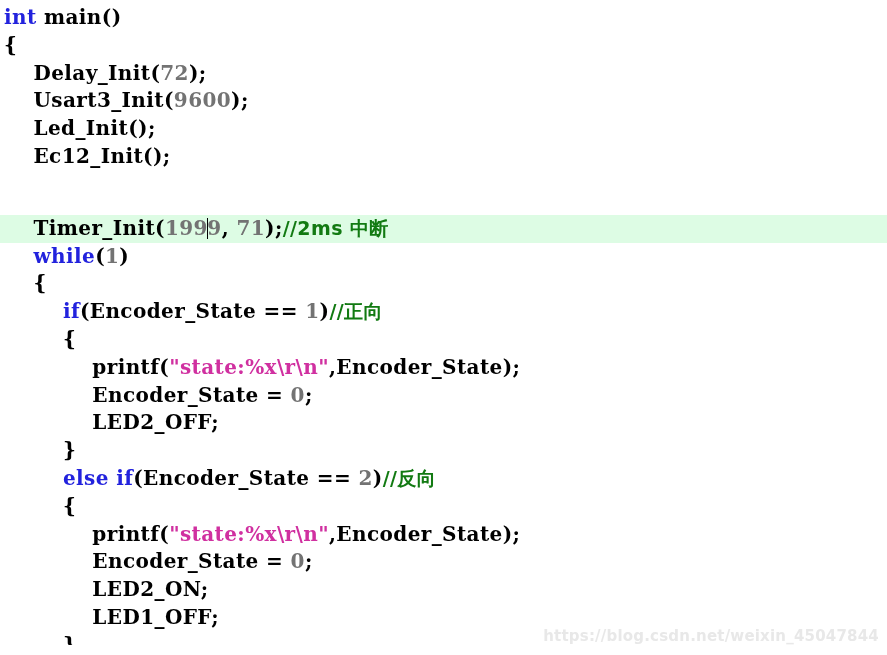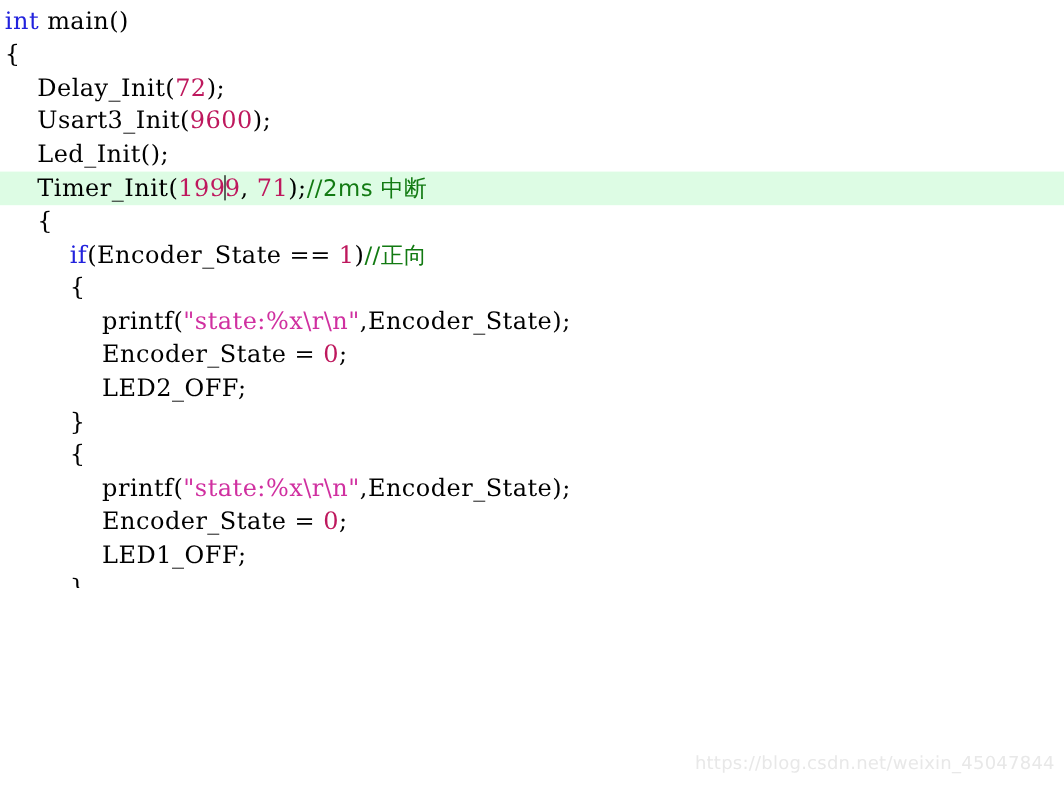--- a/index.html
+++ b/index.html
@@ -13,20 +13,21 @@
     overflow: hidden;
     font-family: "DejaVu Serif", "Liberation Serif", serif;
   }
 
   #editor {
     position: relative;
     width: 887px;
     height: 655px;
     background: #ffffff;
     overflow: hidden;
+    font-weight: bold;
   }
 
   .code-area {
     position: absolute;
     left: 0;
     top: 0;
     width: 887px;
     padding-top: 4px;
     box-sizing: border-box;
   }
@@ -40,24 +41,25 @@
     font-size: 20px;
     letter-spacing: 0.4px;
     color: #000000;
     padding-left: 4px;
     box-sizing: border-box;
   }
 
   .line.highlight {
     background: #ddfce4;
     width: 887px;
+    margin-top: 44px;
   }
 
   .tok-kw      { color: #2222dd; }
-  .tok-num     { color: #be185d; }
+  .tok-num     { color: #737373; }
   .tok-str     { color: #d030a0; }
   .tok-cmt     { color: #127a12; }
   .tok-plain   { color: #000000; }
   .tok-punct   { color: #000000; }
 
   .caret {
     display: inline-block;
     width: 0;
     border-left: 1.5px solid #000000;
     height: 21px;
@@ -100,46 +102,50 @@
 
     <div class="line"><span class="tok-punct">{</span></div>
 
 
     <div class="line"><span class="tok-plain">    Delay_Init(</span><span class="tok-num">72</span><span class="tok-plain">);</span></div>
 
     <div class="line"><span class="tok-plain">    Usart3_Init(</span><span class="tok-num">9600</span><span class="tok-plain">);</span></div>
 
     <div class="line"><span class="tok-plain">    Led_Init();</span></div>
 
+    <div class="line"><span class="tok-plain">    Ec12_Init();</span></div>
 
     <div class="line highlight"><span class="tok-plain">    Timer_Init(</span><span class="tok-num">199</span><span class="caret"></span><span class="tok-num">9</span><span class="tok-plain">, </span><span class="tok-num">71</span><span class="tok-plain">);</span><span class="tok-cmt cjk">//2ms 中断</span></div>
 
+    <div class="line"><span class="tok-plain">    </span><span class="tok-kw">while</span><span class="tok-punct">(</span><span class="tok-num">1</span><span class="tok-punct">)</span></div>
 
     <div class="line"><span class="tok-punct">    {</span></div>
 
     <div class="line"><span class="tok-plain">        </span><span class="tok-kw">if</span><span class="tok-plain">(Encoder_State == </span><span class="tok-num">1</span><span class="tok-plain">)</span><span class="tok-cmt cjk">//正向</span></div>
 
     <div class="line"><span class="tok-punct">        {</span></div>
 
     <div class="line"><span class="tok-plain">            printf(</span><span class="tok-str">"state:%x\r\n"</span><span class="tok-plain">,Encoder_State);</span></div>
 
     <div class="line"><span class="tok-plain">            Encoder_State = </span><span class="tok-num">0</span><span class="tok-plain">;</span></div>
 
 
     <div class="line"><span class="tok-plain">            LED2_OFF;</span></div>
 
     <div class="line"><span class="tok-punct">        }</span></div>
 
+    <div class="line"><span class="tok-plain">        </span><span class="tok-kw">else</span><span class="tok-plain"> </span><span class="tok-kw">if</span><span class="tok-plain">(Encoder_State == </span><span class="tok-num">2</span><span class="tok-plain">)</span><span class="tok-cmt cjk">//反向</span></div>
 
     <div class="line"><span class="tok-punct">        {</span></div>
 
     <div class="line"><span class="tok-plain">            printf(</span><span class="tok-str">"state:%x\r\n"</span><span class="tok-plain">,Encoder_State);</span></div>
 
     <div class="line"><span class="tok-plain">            Encoder_State = </span><span class="tok-num">0</span><span class="tok-plain">;</span></div>
 
+    <div class="line"><span class="tok-plain">            LED2_ON;</span></div>
 
     <div class="line"><span class="tok-plain">            LED1_OFF;</span></div>
 
     <div class="line clipped"><span class="tok-punct">        }</span></div>
 
   </div>
 
   <div id="watermark">https://blog.csdn.net/weixin_45047844</div>
 
 </div>

